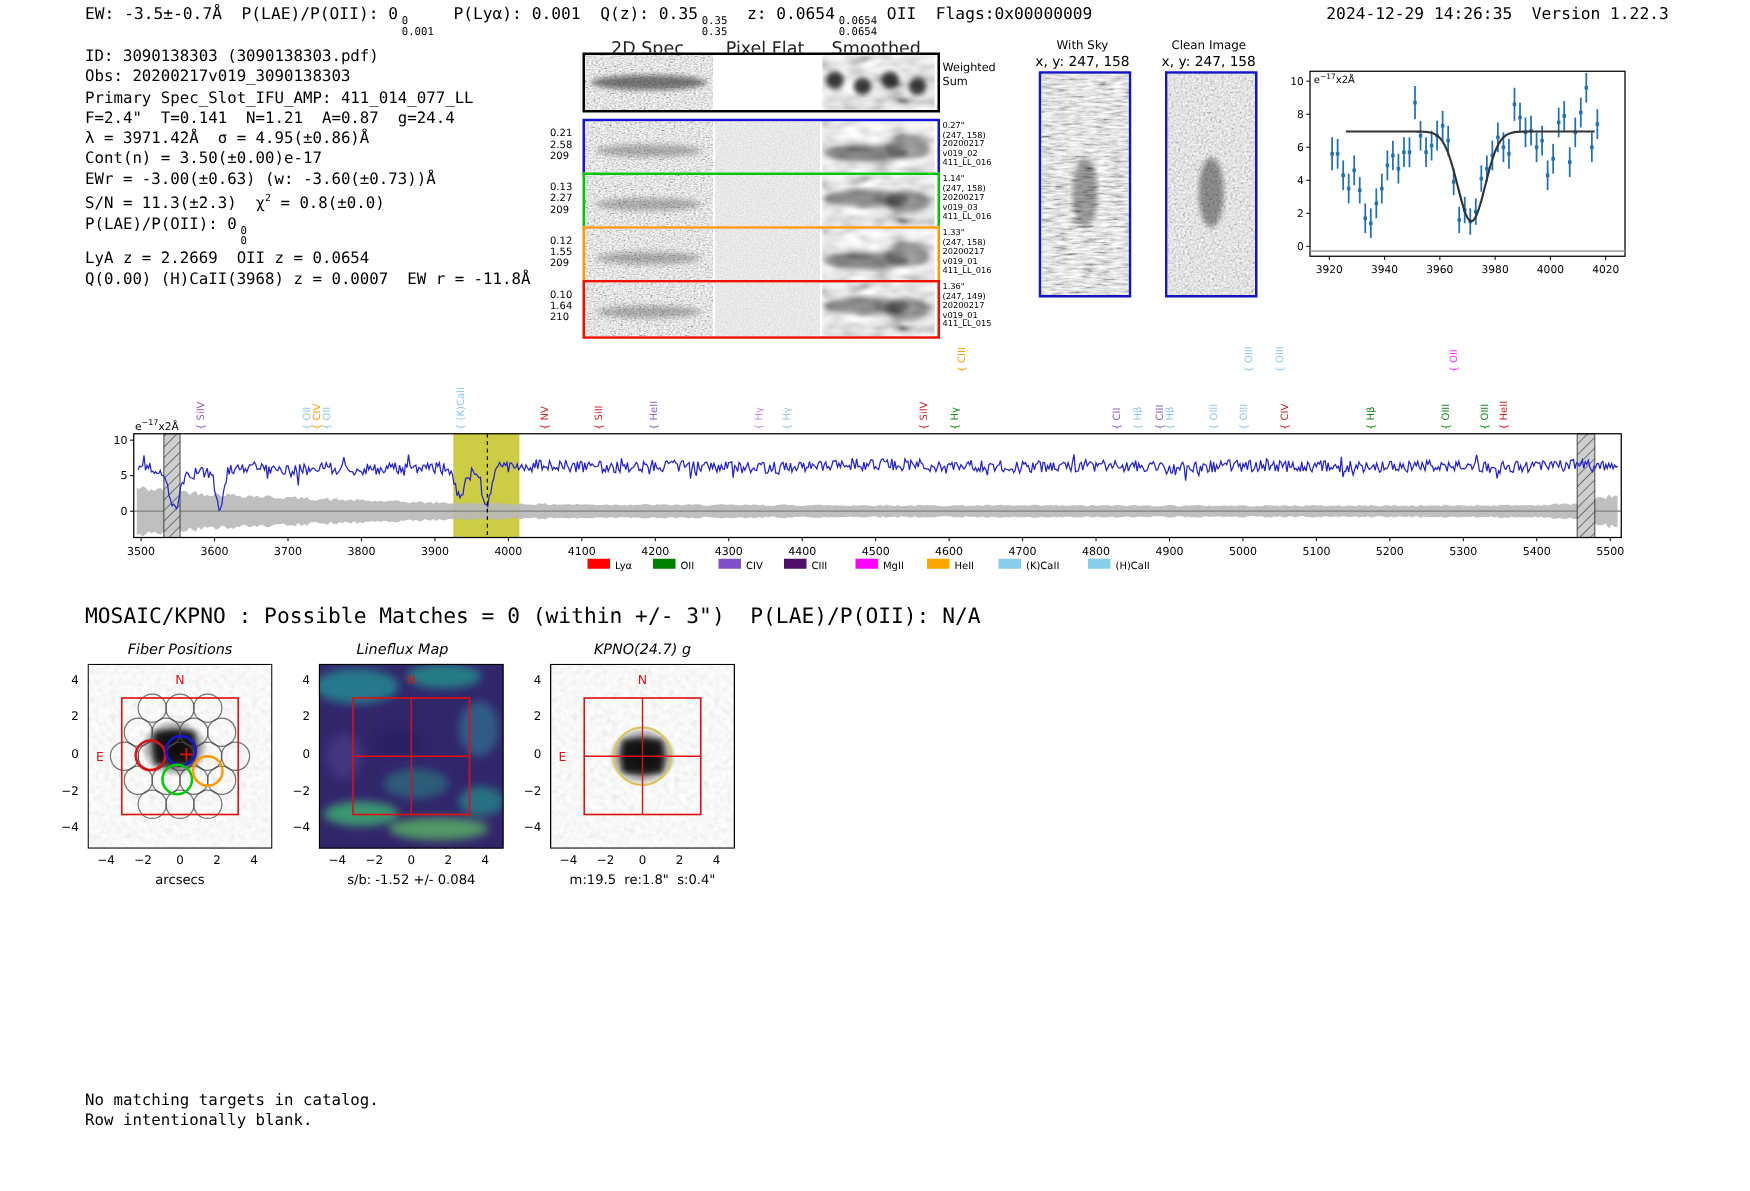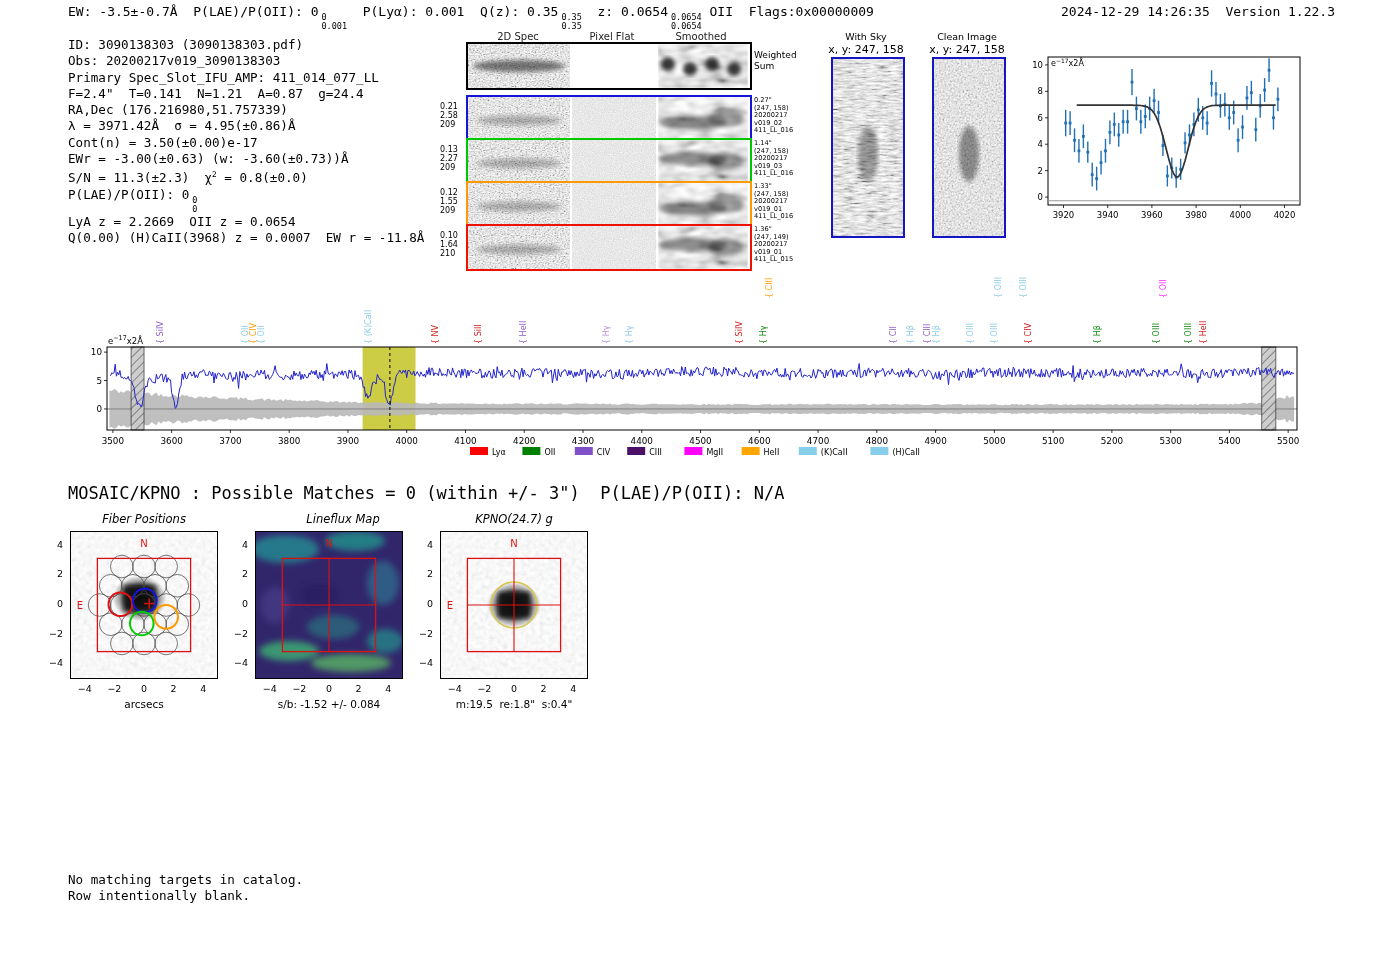--- a/index.html
+++ b/index.html
@@ -5,21 +5,21 @@
   html,body{margin:0;padding:0;background:#ffffff;}
   .page{position:relative;width:1400px;height:953px;background:#fff;color:#000;
         font-family:"DejaVu Sans",sans-serif;overflow:hidden;}
   .abs{position:absolute;}
   .mono{font-family:"DejaVu Sans Mono",monospace;}
   .info-line{white-space:pre;font-size:12.6px;line-height:16.3px;}
   .sup{vertical-align:super;font-size:0.62em;}
   .stk{display:inline-flex;flex-direction:column;font-size:8.5px;line-height:1.05;
        vertical-align:-4px;margin-left:3px;text-align:left;}
   .hdr{font-size:13px;white-space:pre;}
-  .colhdr{font-size:10px;color:#222;}
+  .colhdr{font-size:14px;color:#222;}
   .small-label{font-size:8px;line-height:8.8px;text-align:left;}
   .tiny-label{font-size:6.6px;line-height:7.6px;}
   .wsum-label{font-size:9px;line-height:10.5px;}
   .cut-title{font-size:9.5px;text-align:center;}
   .cut-sub{font-size:11px;text-align:center;}
   .panel-title{font-size:11.5px;text-align:center;font-style:italic;}
   .tick-lab{font-size:9.5px;}
   .caption{font-size:10.5px;text-align:center;white-space:pre;}
   svg{display:block;}
 </style>
@@ -123,21 +123,20 @@
   </svg>
 
   <div class="abs hdr mono" style="left:68px;top:4px;">EW: -3.5±-0.7Å  P(LAE)/P(OII): 0<span class="stk"><span>0</span><span>0.001</span></span>  P(Lyα): 0.001  Q(z): 0.35<span class="stk"><span>0.35</span><span>0.35</span></span>  z: 0.0654<span class="stk"><span>0.0654</span><span>0.0654</span></span> OII  Flags:0x00000009</div>
   <div class="abs hdr mono" style="left:1040px;top:4px;width:295px;text-align:right;"><span>2024-12-29 14:26:35</span>  <span>Version 1.22.3</span></div>
 
   <div class="abs mono" style="left:68px;top:37px;" id="info-block">
       <div class="info-line">ID: 3090138303 (3090138303.pdf)</div>
       <div class="info-line">Obs: 20200217v019_3090138303</div>
       <div class="info-line">Primary Spec_Slot_IFU_AMP: 411_014_077_LL</div>
       <div class="info-line">F=2.4"  T=0.141  N=1.21  A=0.87  g=24.4</div>
-      <div class="info-line">RA,Dec (176.216980,51.757339)</div>
       <div class="info-line">λ = 3971.42Å  σ = 4.95(±0.86)Å</div>
       <div class="info-line">Cont(n) = 3.50(±0.00)e-17</div>
       <div class="info-line">EWr = -3.00(±0.63) (w: -3.60(±0.73))Å</div>
       <div class="info-line">S/N = 11.3(±2.3)  χ<span class="sup">2</span> = 0.8(±0.0)</div>
       <div class="info-line">P(LAE)/P(OII): 0<span class="stk"><span>0</span><span>0</span></span></div>
       <div class="info-line">LyA z = 2.2669  OII z = 0.0654</div>
       <div class="info-line">Q(0.00) (H)CaII(3968) z = 0.0007  EW r = -11.8Å</div>
     </div>
 
   <div class="abs colhdr" style="left:467px;top:31px;width:102px;text-align:center;">2D Spec</div>
@@ -572,21 +571,21 @@
       <div class="abs tick-lab" style="left: 114.4px; top: 683px; transform: translateX(-50%);">−2</div>
       <div class="abs tick-lab" style="left: 144px; top: 683px; transform: translateX(-50%);">0</div>
       <div class="abs tick-lab" style="left: 173.6px; top: 683px; transform: translateX(-50%);">2</div>
       <div class="abs tick-lab" style="left: 203.2px; top: 683px; transform: translateX(-50%);">4</div>
       <div class="abs tick-lab" style="left: 63px; top: 538.8px; transform: translateX(-100%);">4</div>
       <div class="abs tick-lab" style="left: 63px; top: 568.4px; transform: translateX(-100%);">2</div>
       <div class="abs tick-lab" style="left: 63px; top: 598px; transform: translateX(-100%);">0</div>
       <div class="abs tick-lab" style="left: 63px; top: 627.6px; transform: translateX(-100%);">−2</div>
       <div class="abs tick-lab" style="left: 63px; top: 657.2px; transform: translateX(-100%);">−4</div>
       <div class="abs caption" style="left: 49px; top: 698px; width: 190px;">arcsecs</div>
-      <div class="abs panel-title" style="left: 263px; top: 512px; width: 160px;">Lineflux Map</div>
+      <div class="abs panel-title" style="left: 242px; top: 512px; width: 160px;">Lineflux Map</div>
       <div class="abs" style="left: 255px; top: 531px; width: 148px; height: 148px;">
         <svg width="148" height="148">
           <rect x="0" y="0" width="148" height="148" fill="#32266b"></rect>
           <g filter="url(#blur3)">
             <ellipse cx="30" cy="18" rx="34" ry="14" fill="#26828e" opacity="0.9"></ellipse>
             <ellipse cx="100" cy="10" rx="30" ry="10" fill="#21918c" opacity="0.8"></ellipse>
             <ellipse cx="128" cy="52" rx="16" ry="22" fill="#2c728e" opacity="0.7"></ellipse>
             <ellipse cx="20" cy="74" rx="14" ry="18" fill="#443983" opacity="0.9"></ellipse>
             <ellipse cx="64" cy="64" rx="20" ry="12" fill="#2a2060" opacity="0.9"></ellipse>
             <ellipse cx="34" cy="120" rx="30" ry="10" fill="#3fbc73" opacity="0.75"></ellipse>

